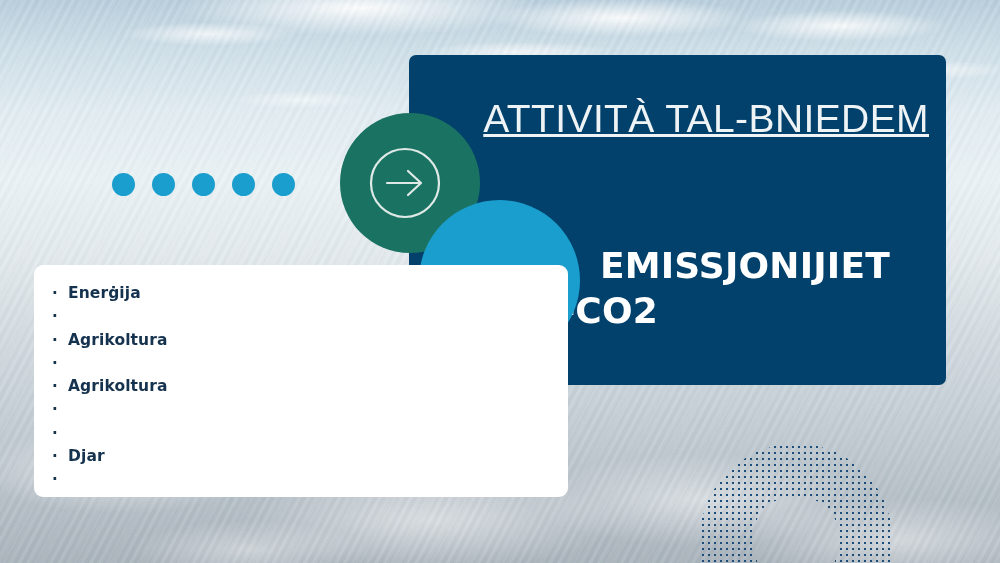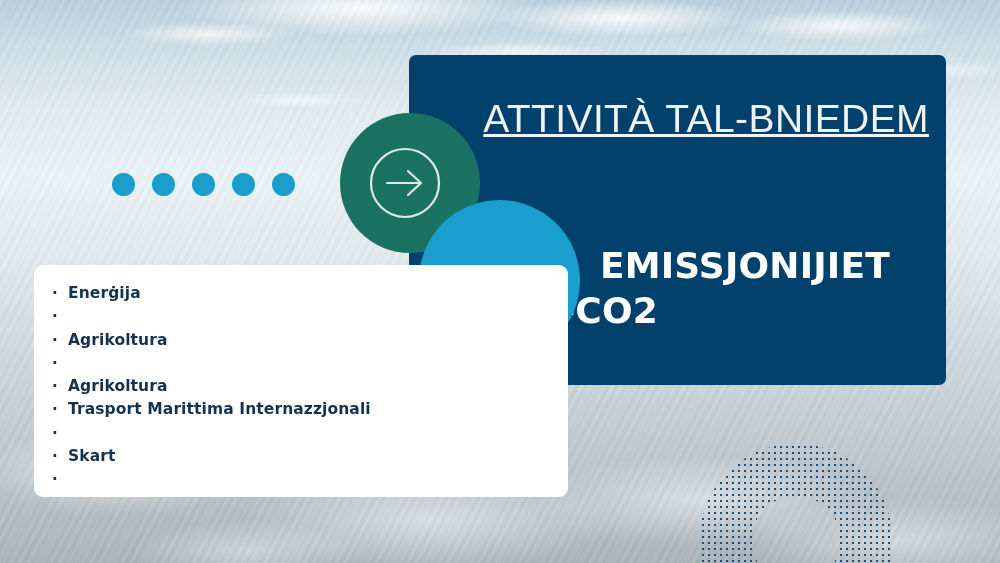--- a/index.html
+++ b/index.html
@@ -271,28 +271,27 @@
         </li>
       <li>
           <span class="bullet">·</span>
         </li>
       <li>
           <span class="bullet">·</span>
           <span>Agrikoltura</span>
         </li>
       <li>
           <span class="bullet">·</span>
-          <span>Trasport Marittima Internazzjonali</span>
-        </li>
-      <li>
-          <span class="bullet">·</span>
-        </li>
-      <li>
-          <span class="bullet">·</span>
-          <span>Skart</span>
+        </li>
+      <li>
+          <span class="bullet">·</span>
+        </li>
+      <li>
+          <span class="bullet">·</span>
+          <span>Djar</span>
         </li>
       <li>
           <span class="bullet">·</span>
         </li>
     </ul>
   </div>
 
 </div>
 
 </body></html>

